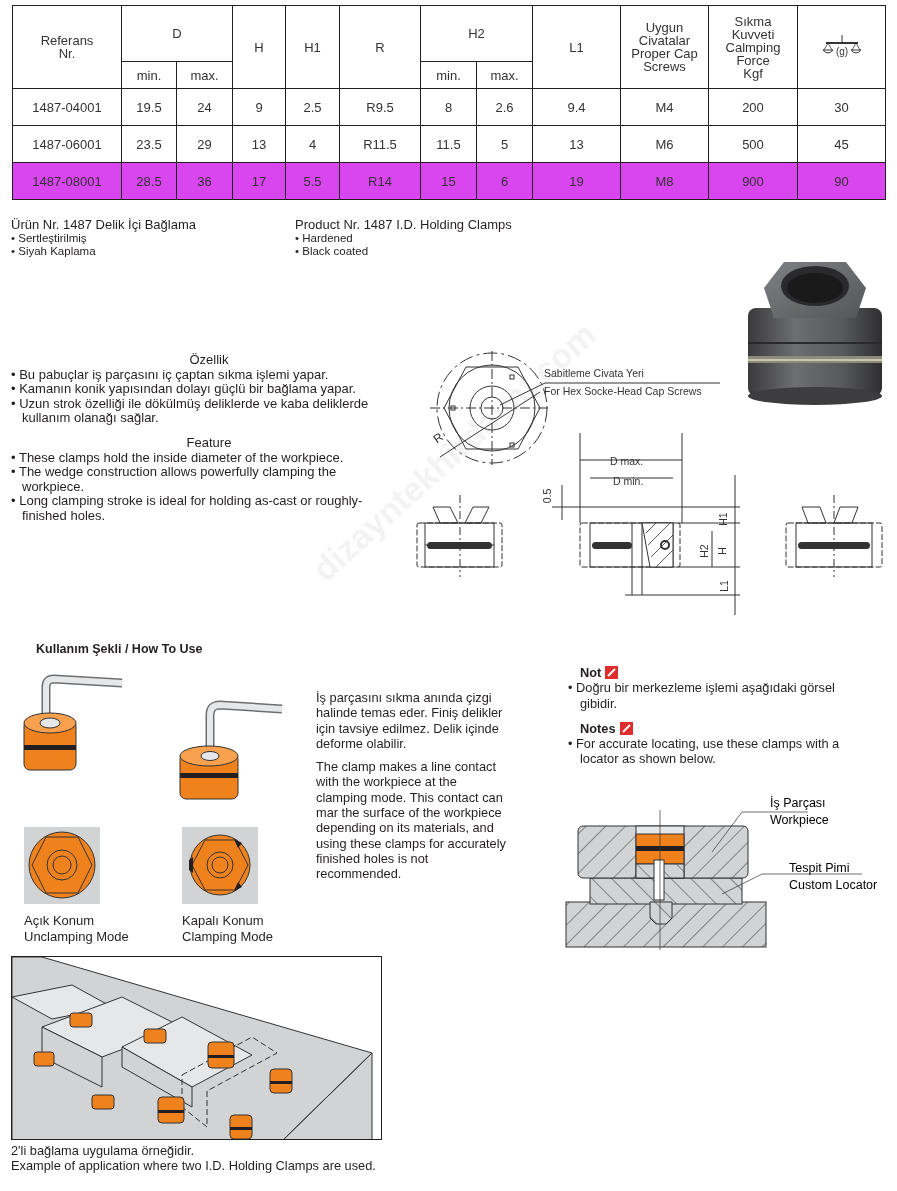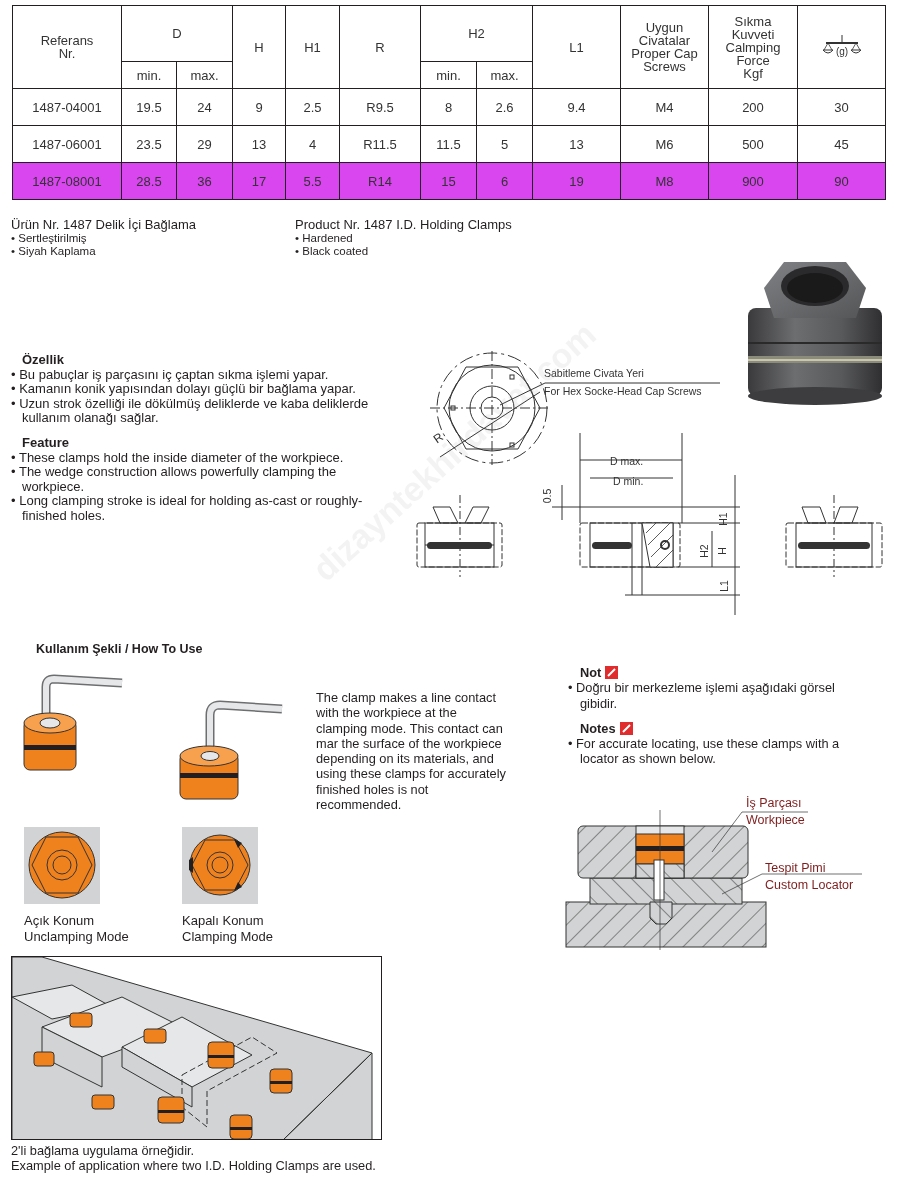--- a/index.html
+++ b/index.html
@@ -16,21 +16,21 @@
   .spec-table tr.shaded td { background: #d946ef; }
   .scale-icon { display: inline-block; vertical-align: middle; }
 
   
   .prod-block { position: absolute; top: 218px; font-size: 11.5px; line-height: 13.5px; color: #231f20; }
   .prod-block .title { font-weight: normal; font-size: 13px; }
   .prod-block .bullet::before { content: "• "; }
 
   
   .features { position: absolute; left: 11px; top: 353px; width: 385px; font-size: 13px; line-height: 14.6px; }
-  .features .heading { font-weight: bold; margin-left: 11px; }
+  .features .heading { font-weight: normal; margin-left: 11px; text-align: center; }
   .features ul { list-style: none; }
   .features li { padding-left: 11px; text-indent: -11px; }
   .features li::before { content: "• "; }
   .features .gap { height: 10px; }
 
   
   .photo { position: absolute; left: 742px; top: 256px; width: 146px; height: 150px; }
 
   
   .drawing { position: absolute; left: 400px; top: 345px; width: 497px; height: 275px; }
@@ -46,21 +46,21 @@
   
   .notes { position: absolute; left: 568px; top: 665px; width: 300px; font-size: 12.8px; line-height: 15.3px; }
   .notes .heading { font-weight: bold; margin-left: 12px; display: flex; align-items: center; gap: 4px; }
   .notes .edit-icon { display: inline-block; width: 13px; height: 13px; background: #e02c2c; position: relative; }
   .notes ul { list-style: none; }
   .notes li { padding-left: 12px; text-indent: -12px; }
   .notes li::before { content: "• "; }
   .notes .gap { height: 10px; }
 
   .locator-art { position: absolute; left: 562px; top: 790px; width: 310px; height: 160px; }
-  .locator-label { position: absolute; font-size: 12.5px; line-height: 17px; color: #7f1d1d; }
+  .locator-label { position: absolute; font-size: 12.5px; line-height: 17px; color: #000000; margin-left: 24px; }
 
   
   .app-frame { position: absolute; left: 11px; top: 956px; width: 371px; height: 184px; border: 1px solid #231f20; overflow: hidden; background: #fff; }
   .app-caption { position: absolute; left: 11px; top: 1143px; font-size: 12.8px; line-height: 15px; color: #231f20; }
 
   .watermark { position: absolute; left: 305px; top: 560px; font-size: 34px; font-weight: bold; color: rgba(160,160,160,0.13); transform: rotate(-42deg); transform-origin: left top; white-space: nowrap; pointer-events: none; }
 </style>
 </head>
 <body>
 
@@ -322,20 +322,21 @@
 <div class="mode-label" style="left:24px;top:913px">
   <div>Açık Konum</div>
   <div>Unclamping Mode</div>
 </div>
 <div class="mode-label" style="left:182px;top:913px">
   <div>Kapalı Konum</div>
   <div>Clamping Mode</div>
 </div>
 
 <div class="howto-text">
+  <p>İş parçasını sıkma anında çizgi halinde temas eder. Finiş delikler için tavsiye edilmez. Delik içinde deforme olabilir.</p>
   <p>The clamp makes a line contact with the workpiece at the clamping mode. This contact can mar the surface of the workpiece depending on its materials, and using these clamps for accurately finished holes is not recommended.</p>
 </div>
 
 <div class="notes">
   <div class="heading">
     <span>Not</span>
     <span class="edit-icon">
       <svg width="13" height="13" viewBox="0 0 13 13">
           <line x1="3" y1="10" x2="10" y2="3" stroke="#fff" stroke-width="2"></line>
         </svg>

